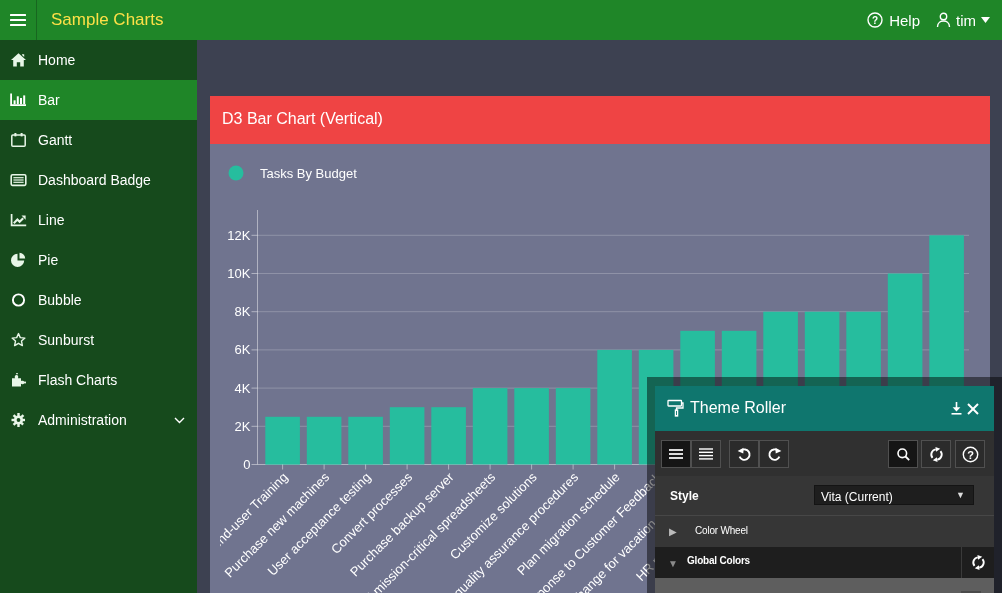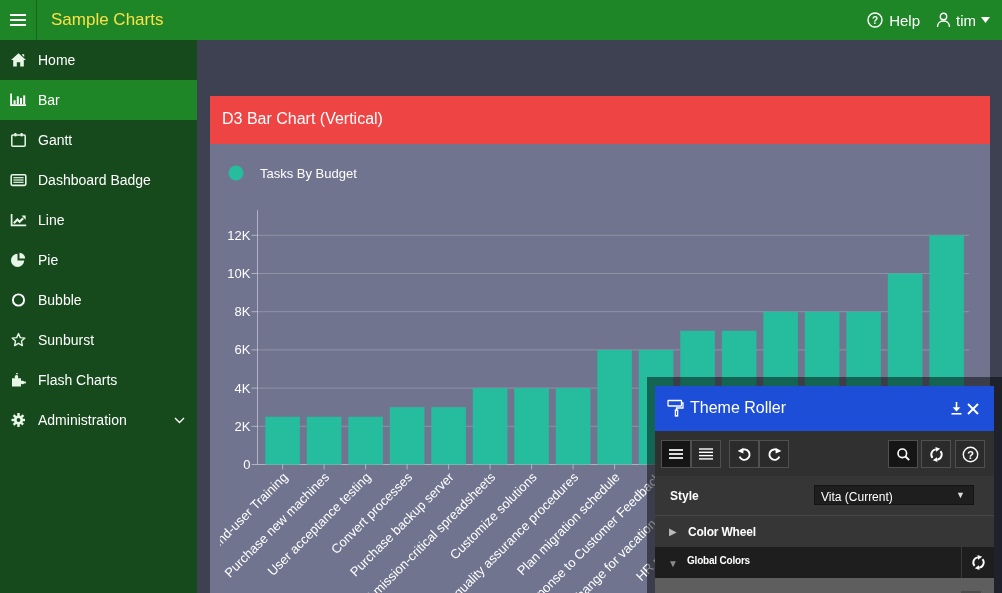--- a/index.html
+++ b/index.html
@@ -25,33 +25,33 @@
 
 #banner { position:absolute; left:197px; top:40px; width:805px; height:47px; background:#b4edb8; }
 #banner span { position:absolute; left:24px; top:16px; font-size:14px; font-weight:bold; color:#333; }
 #panel { position:absolute; left:210px; top:96px; width:780px; height:497px; background:#ef4444; }
 #paneltitle { position:absolute; left:12px; top:14px; color:#fff; font-size:16px; }
 #chart { position:absolute; left:0px; top:48px; width:780px; height:449px; background:#70748f; }
 
 
 #troller { position:absolute; left:647px; top:377px; width:355px; height:216px; background:rgba(0,0,0,0.47); }
 #trinner { position:absolute; left:8px; top:9px; width:339px; height:207px; background:#363636; }
-#trheader { position:absolute; left:0; top:0; width:339px; height:45px; background:#1d4ed8; color:#fff; }
+#trheader { position:absolute; left:0; top:0; width:339px; height:45px; background:#0f766e; color:#fff; }
 #trheader .t { position:absolute; left:35px; top:13px; font-size:16px; }
 #trtoolbar { position:absolute; left:0; top:45px; width:339px; height:45px; background:#303030; }
 .trbtn { position:absolute; top:9px; width:30px; height:28px; background:#2b2b2b; border:1px solid #505050; display:flex; align-items:center; justify-content:center; }
 .trbtn.sel { background:#151515; }
 #trstyle { position:absolute; left:0; top:90px; width:339px; height:39px; }
 #trstyle .lab { position:absolute; left:15px; top:13px; color:#fff; font-size:12px; font-weight:bold; }
 #trdrop { position:absolute; left:159px; top:9px; width:160px; height:20px; background:#1e1e1e; border:1px solid #141414; }
 #trdrop .v { position:absolute; left:6px; top:3.5px; color:#fff; font-size:12px; font-weight:normal; }
 #trdrop .c { position:absolute; right:8px; top:4px; color:#ddd; font-size:9px; }
 #trcw { position:absolute; left:0; top:129px; width:339px; height:32px; border-top:1px solid #474747; color:#fff; }
 #trcw .arr { position:absolute; left:14px; top:10px; color:#bbb; font-size:10px; }
-#trcw .t { position:absolute; left:33px; top:9px; font-size:12px; font-weight:bold; letter-spacing:-0.2px; }
+#trcw .t { position:absolute; left:40px; top:9px; font-size:10px; font-weight:normal; letter-spacing:-0.2px; }
 #trgc { position:absolute; left:0; top:161px; width:339px; height:31px; background:#1e1e1e; color:#fff; }
 #trgc .arr { position:absolute; left:13px; top:11px; color:#8a8a8a; font-size:10px; }
 #trgc .t { position:absolute; left:32px; top:8px; font-size:10px; font-weight:bold; letter-spacing:-0.2px; }
 #trgc .cell { position:absolute; right:0; top:0; width:33px; height:31px; border-left:1px solid #3a3a3a; display:flex; align-items:center; justify-content:center; }
 #trbottom { position:absolute; left:0; top:192px; width:339px; height:15px; background:#5e5e5e; }
 </style>
 </head>
 <body>
 <div id="page">
 

